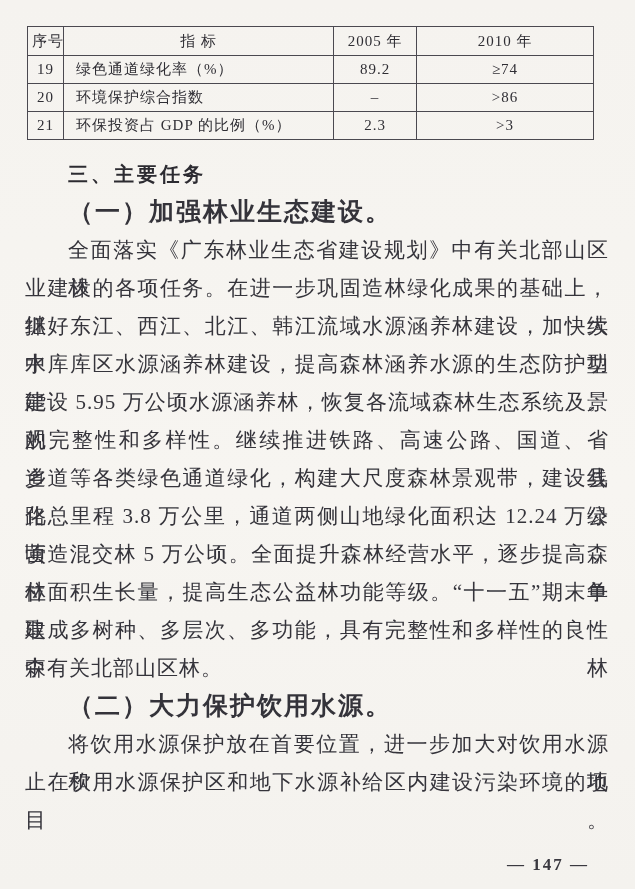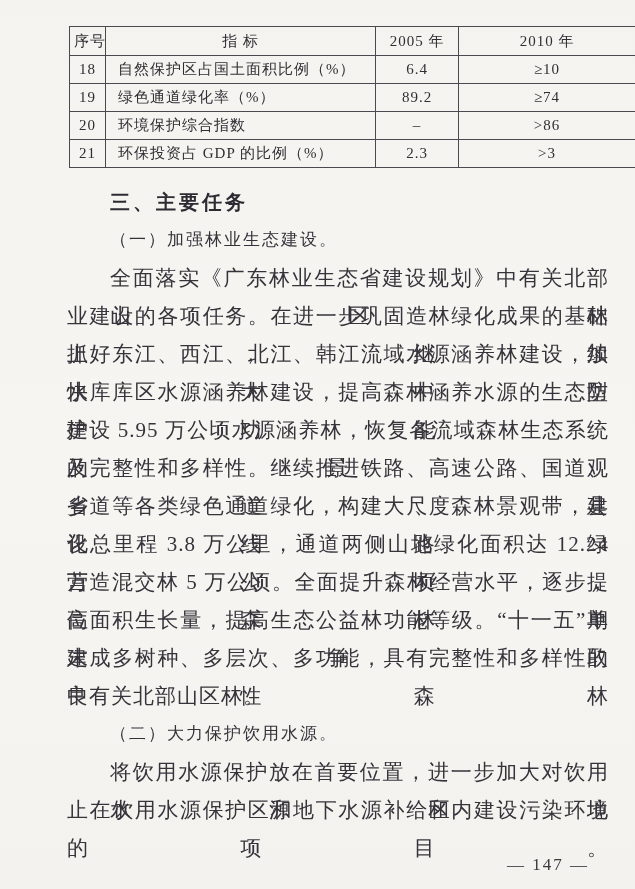--- a/index.html
+++ b/index.html
@@ -4,21 +4,20 @@
 <style>
   html,body{margin:0;padding:0;}
   .page{
     position:relative;
     width:635px;height:889px;
     background:linear-gradient(180deg,#f5f3ef 0%,#f7f5f1 55%,#f4f2ee 100%);
     font-family:"Liberation Serif","DejaVu Serif",serif;
     color:#312f36;
     overflow:hidden;
     box-sizing:border-box;
-    padding-left:42px;
   }
   
   .indicator-table{
     margin:26px 0 0 27px;
     width:566px;
     border-collapse:collapse;
     table-layout:fixed;
     font-size:15px;
     color:#2f2e34;
   }
@@ -40,39 +39,40 @@
   .indicator-table td.cell-indicator{text-align:left;padding-left:12px;}
   
   .doc-body{padding:0 26px 0 25px;}
   .heading{
     font-size:20px;font-weight:bold;color:#2c2b31;
     height:38px;line-height:38px;
     padding-left:43px;margin-top:15px;
     letter-spacing:3px;white-space:nowrap;
   }
   .sub-heading{
-    font-size:17px;font-weight:normal;color:#34333a;
+    font-size:25px;font-weight:bold;color:#34333a;
     height:38px;line-height:38px;
     padding-left:43px;
     letter-spacing:2px;white-space:nowrap;
   }
   .pline{
     font-size:21px;
     height:38px;line-height:38px;
     text-align:justify;text-align-last:justify;
     letter-spacing:1px;
     color:#35343b;
   }
   .pline.first{padding-left:43px;}
   .pline.last{text-align-last:left;}
   
   .page-footer{
     position:absolute;right:46px;bottom:14px;
     font-size:17px;letter-spacing:2px;color:#3a3940;
     white-space:nowrap;
+    font-weight:bold;
   }
 </style>
 </head>
 <body>
 
 <div class="page">
 
   <table class="indicator-table">
     <colgroup>
       <col class="col-no">
@@ -82,26 +82,20 @@
     </colgroup>
     <thead>
       <tr>
         <th>序号</th>
         <th>指 标</th>
         <th>2005 年</th>
         <th>2010 年</th>
       </tr>
     </thead>
     <tbody>
-      <tr>
-        <td>18</td>
-        <td class="cell-indicator">自然保护区占国土面积比例（%）</td>
-        <td>6.4</td>
-        <td>≥10</td>
-      </tr>
       <tr>
         <td>19</td>
         <td class="cell-indicator">绿色通道绿化率（%）</td>
         <td>89.2</td>
         <td>≥74</td>
       </tr>
       <tr>
         <td>20</td>
         <td class="cell-indicator">环境保护综合指数</td>
         <td>–</td>

